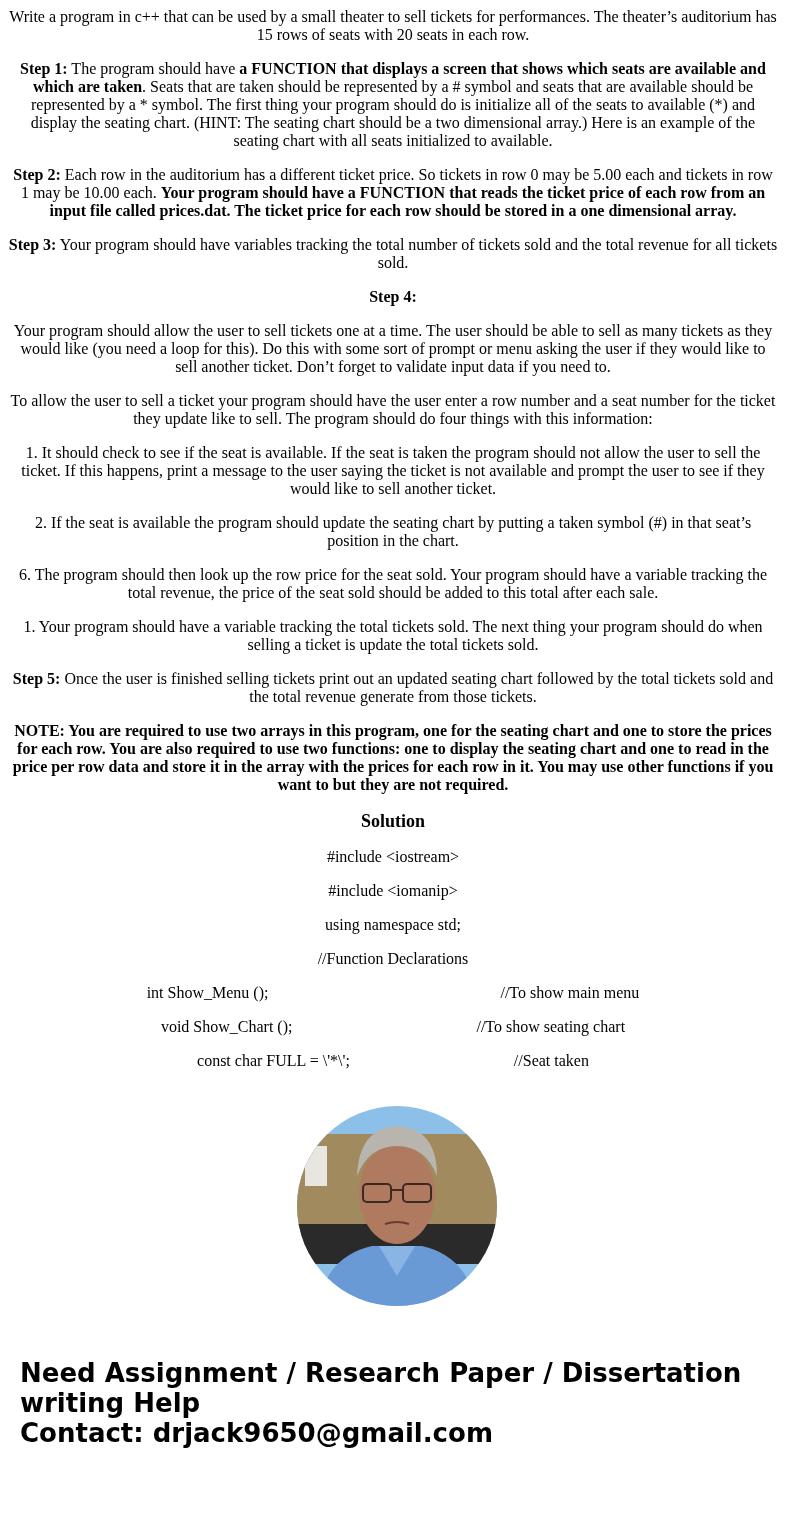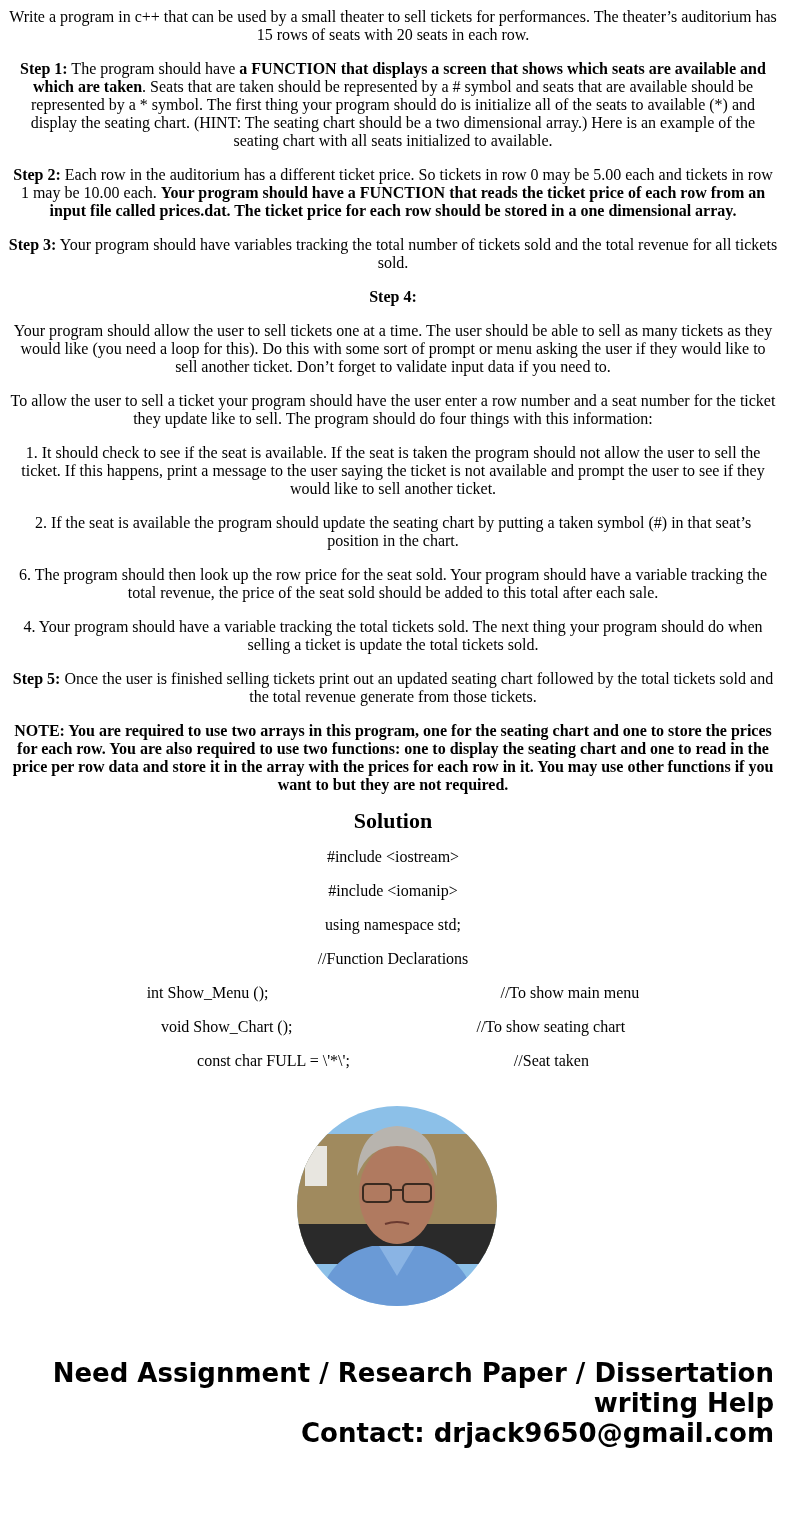--- a/index.html
+++ b/index.html
@@ -10,37 +10,37 @@
     font-family: "Liberation Serif", serif;
     font-size: 16px;
     line-height: 18px;
     color: #000;
   }
   .doc { padding: 8px 16px 0 8px; text-align: center; }
   p { margin: 0 0 16px 0; }
   b { font-weight: bold; }
   h3 {
     font-family: "Liberation Serif", serif;
-    font-size: 22px;
+    font-size: 18px;
     font-weight: bold;
     margin: 0 0 16px 0;
     line-height: 22px;
   }
   .code-line { margin: 0 0 16px 0; white-space: pre; }
   .avatar-wrap { text-align: center; margin-top: 36px; }
   .avatar {
     width: 200px; height: 200px; border-radius: 50%;
     display: inline-block; overflow: hidden; position: relative;
   }
   .promo {
     font-family: "DejaVu Sans", sans-serif;
     font-weight: bold;
     font-size: 26px;
     line-height: 30px;
-    text-align: right;
+    text-align: left;
     margin-top: 48px;
     padding: 0 20px;
   }
 </style>
 </head>
 <body>
 
 <div class="doc">
   <p>Write a program in c++ that can be used by a small theater to sell tickets for performances.  The theater’s auditorium has 15 rows of seats with 20 seats in each row.</p>
 
@@ -49,21 +49,21 @@
   <p><b>Step 2:</b><span>  Each row in the auditorium has a different ticket price.  So tickets in row 0 may be 5.00 each and tickets in row 1 may be 10.00 each. </span><b>Your program should have a FUNCTION that reads the ticket price of each row from an input file called prices.dat.  The ticket price for each row should be stored in a one dimensional array.</b></p>
 
   <p><b>Step 3:</b><span>  Your program should have variables tracking the total number of tickets sold and the total revenue for all tickets sold.</span></p>
 
   <p><b>Step 4:</b></p>
   <p>Your program should allow the user to sell tickets one at a time.  The user should be able to sell as many tickets as they would like (you need a loop for this). Do this with some sort of prompt or menu asking the user if they would like to sell another ticket.  Don’t forget to validate input data if you need to.</p>
   <p>To allow the user to sell a ticket your program should have the user enter a row number and a seat number for the ticket they update like to sell. The program should do four things with this information:</p>
   <p>1.  It should check to see if the seat is available.  If the seat is taken the program should not allow the user to sell the ticket.  If this happens, print a message to the user saying the ticket is not available and prompt the user to see if they would like to sell another ticket.</p>
   <p>2.  If the seat is available the program should update the seating chart by putting a taken symbol (#) in that seat’s position in the chart.</p>
   <p>6.   The program should then look up the row price for the seat sold.  Your program should have a variable tracking the total revenue, the price of the seat sold should be added to this total after each sale.</p>
-  <p>4.  Your program should have a variable tracking the total tickets sold.  The next thing your program should do when selling a ticket is update the total tickets sold.</p>
+  <p>1.  Your program should have a variable tracking the total tickets sold.  The next thing your program should do when selling a ticket is update the total tickets sold.</p>
 
   <p><b>Step 5:</b><span> Once the user is finished selling tickets print out an updated seating chart followed by the total tickets sold and the total revenue generate from those tickets.</span></p>
 
   <p><b>NOTE:  You are required to use two arrays in this program, one for the seating chart and one to store the prices for each row.  You are also required to use two functions:  one to display the seating chart and one to read in the price per row data and store it in the array with the prices for each row in it.  You may use other functions if you want to but they are not required.</b></p>
 
   <h3>Solution</h3>
 
   <div>
     <div class="code-line">#include &lt;iostream&gt;</div>
     <div class="code-line">#include &lt;iomanip&gt;</div>

